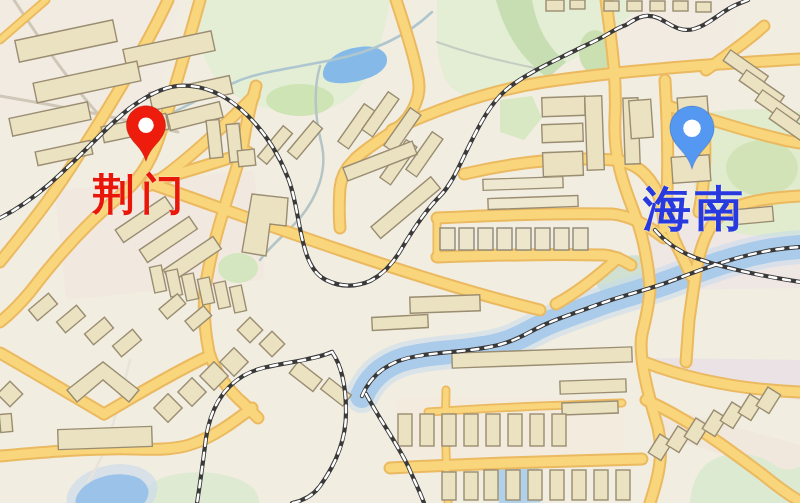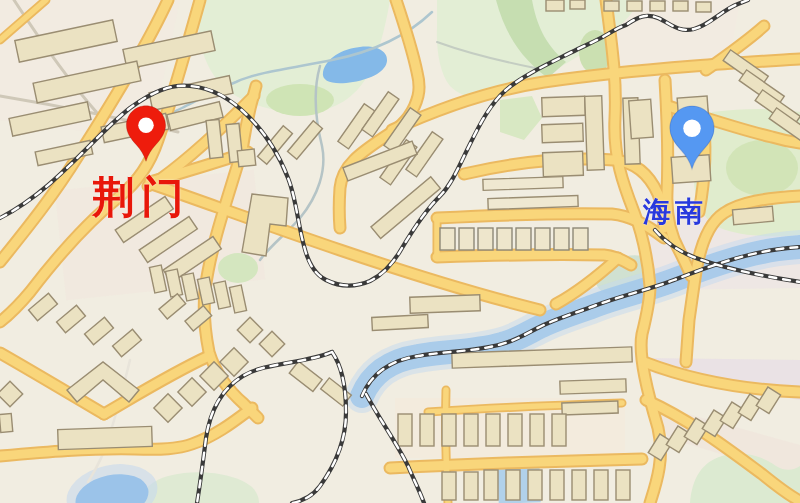--- a/index.html
+++ b/index.html
@@ -1,26 +1,26 @@
 <!DOCTYPE html>
 <html><head>
 <meta charset="utf-8">
 <style>
   html,body{margin:0;padding:0;background:#888;}
   .stage{position:relative;width:800px;height:503px;overflow:hidden;
-         font-family:Liberation Serif, serif;background:#f1ede1;}
+         font-family:Liberation Mono, monospace;background:#f1ede1;}
   .map-svg{position:absolute;left:0;top:0;width:800px;height:503px;filter:blur(.35px) saturate(1.03);}
   .pin{position:absolute;}
   .pin svg{display:block;}
   .pin-origin{left:122px;top:103px;width:48px;height:62px;}
   .pin-destination{left:665px;top:103px;width:54px;height:70px;}
   .pin-label{position:absolute;font-weight:700;line-height:1;white-space:nowrap;
              text-shadow:0 0 2px rgba(255,255,255,.65),0 0 1px rgba(255,255,255,.5);}
   .label-origin{left:92px;top:176px;font-size:43px;letter-spacing:6px;color:#e8170a;}
-  .label-destination{left:643px;top:198px;font-size:28px;letter-spacing:4px;color:#2839dd;}
+  .label-destination{left:643px;top:188px;font-size:48px;letter-spacing:4px;color:#2839dd;}
   .banner{position:absolute;left:0;top:292px;width:800px;height:64px;
           background:rgba(88,88,210,0.86);display:flex;align-items:center;}
   .banner-text{color:#ffffff;font-size:25px;padding-left:23px;letter-spacing:.5px;
                text-shadow:0 1px 1px rgba(40,40,120,.35);white-space:nowrap;}
 </style>
 </head>
 <body>
 
 <div class="stage">
 

